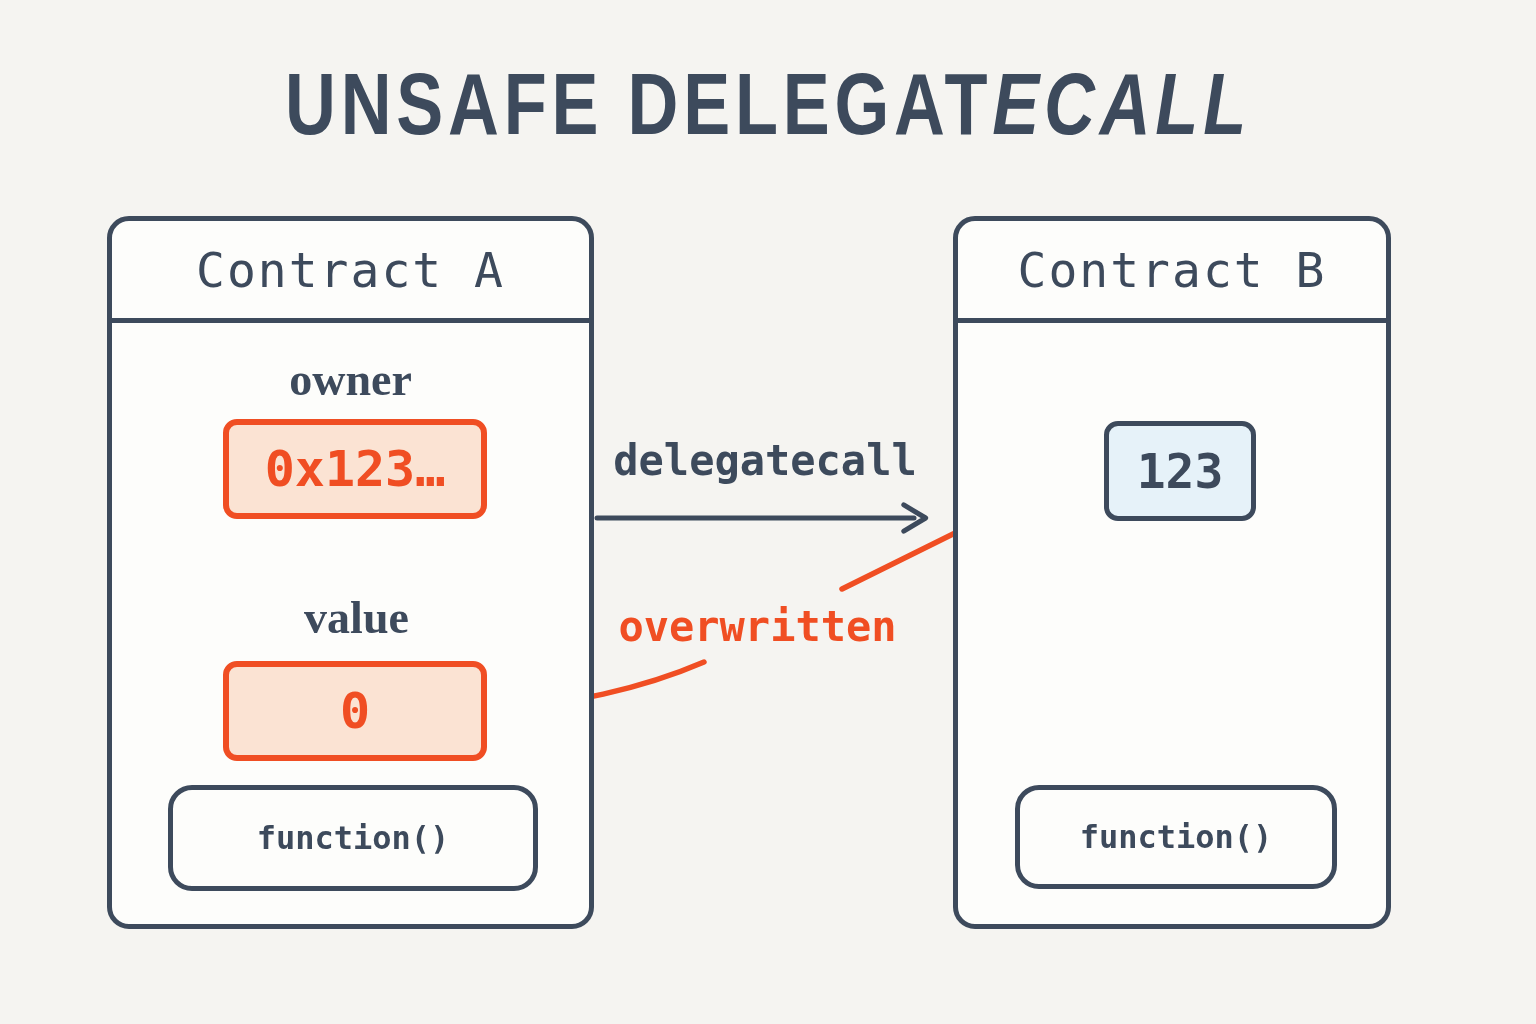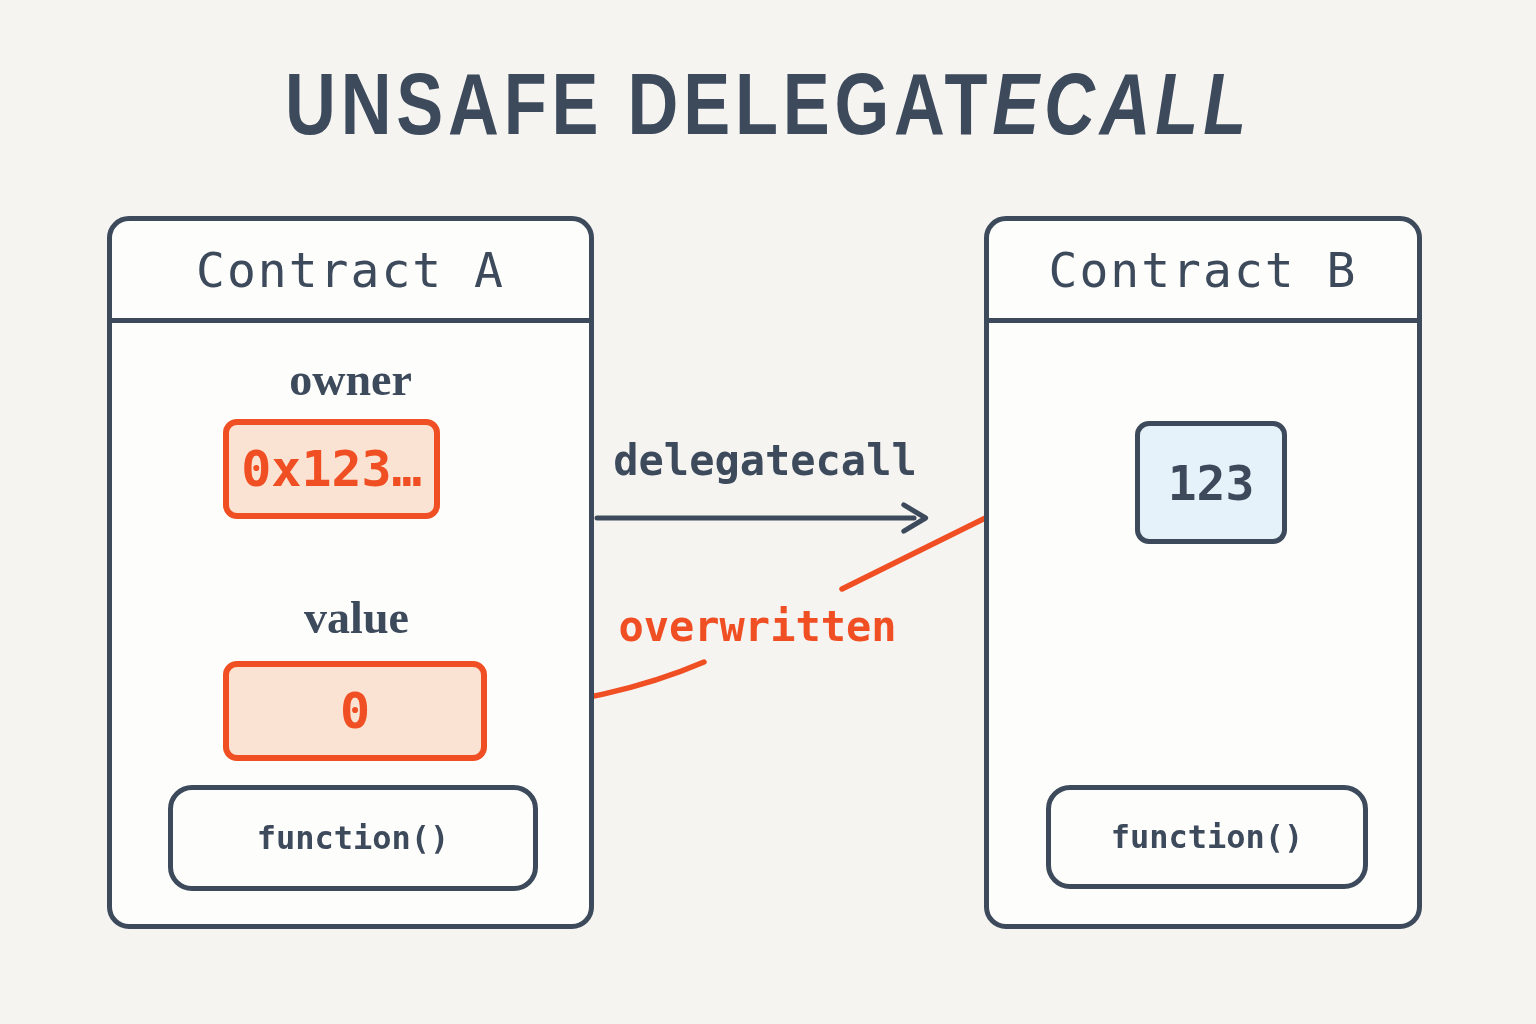--- a/index.html
+++ b/index.html
@@ -41,21 +41,21 @@
   svg.arrows{position:absolute;inset:0;width:1536px;height:1024px;pointer-events:none;}
 
   
   .contract{
     position:absolute;
     border:5px solid var(--slate);
     border-radius:22px;
     background:var(--box-bg);
   }
   .contract-a{left:107px;top:216px;width:487px;height:713px;}
-  .contract-b{left:953px;top:216px;width:438px;height:713px;margin-left:31px;}
+  .contract-b{left:953px;top:216px;width:438px;height:713px;}
   .contract-header{
     position:absolute;left:0;top:0;right:0;height:102px;
     border-bottom:5px solid var(--slate);
     display:flex;align-items:center;justify-content:center;
     font-size:48px;font-weight:400;
     letter-spacing:2px;
   }
   .field-label{
     position:absolute;left:0;right:0;
     text-align:center;
@@ -74,23 +74,23 @@
     background:var(--peach);
     color:var(--accent-red);
     font-size:50px;
   }
   .value-box.blue{
     border:5px solid var(--slate);
     background:var(--light-blue);
     color:var(--slate);
     font-size:48px;
   }
-  .box-owner{left:111px;top:198px;width:217px;height:100px;}
+  .box-owner{left:111px;top:198px;width:264px;height:100px;}
   .box-value{left:111px;top:440px;width:264px;height:100px;}
-  .box-num{left:146px;top:200px;width:152px;height:123px;}
+  .box-num{left:146px;top:200px;width:152px;height:100px;}
   .func-box{
     position:absolute;
     border:5px solid var(--slate);
     border-radius:24px;
     background:var(--box-bg);
     display:flex;align-items:center;justify-content:center;
     font-size:32px;font-weight:700;
     color:var(--slate);
   }
   .func-a{left:56px;top:564px;width:370px;height:106px;}

